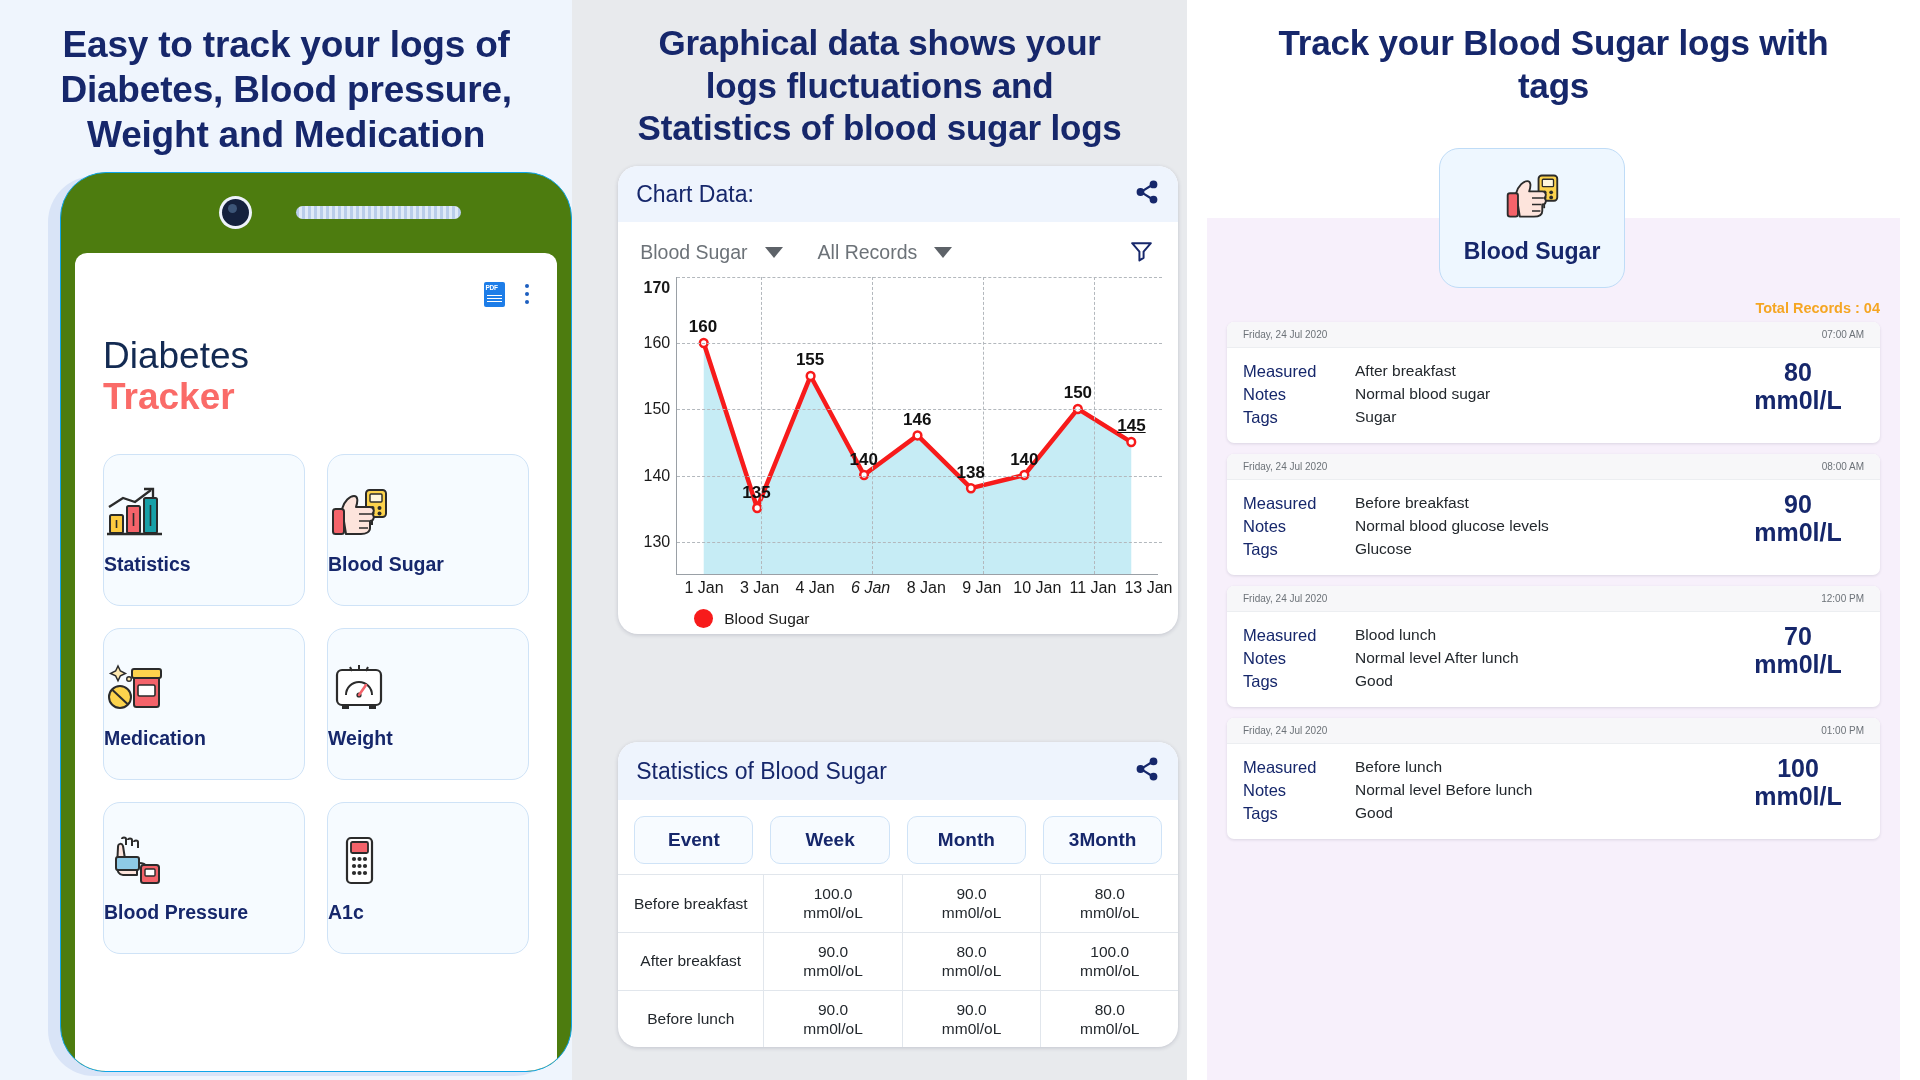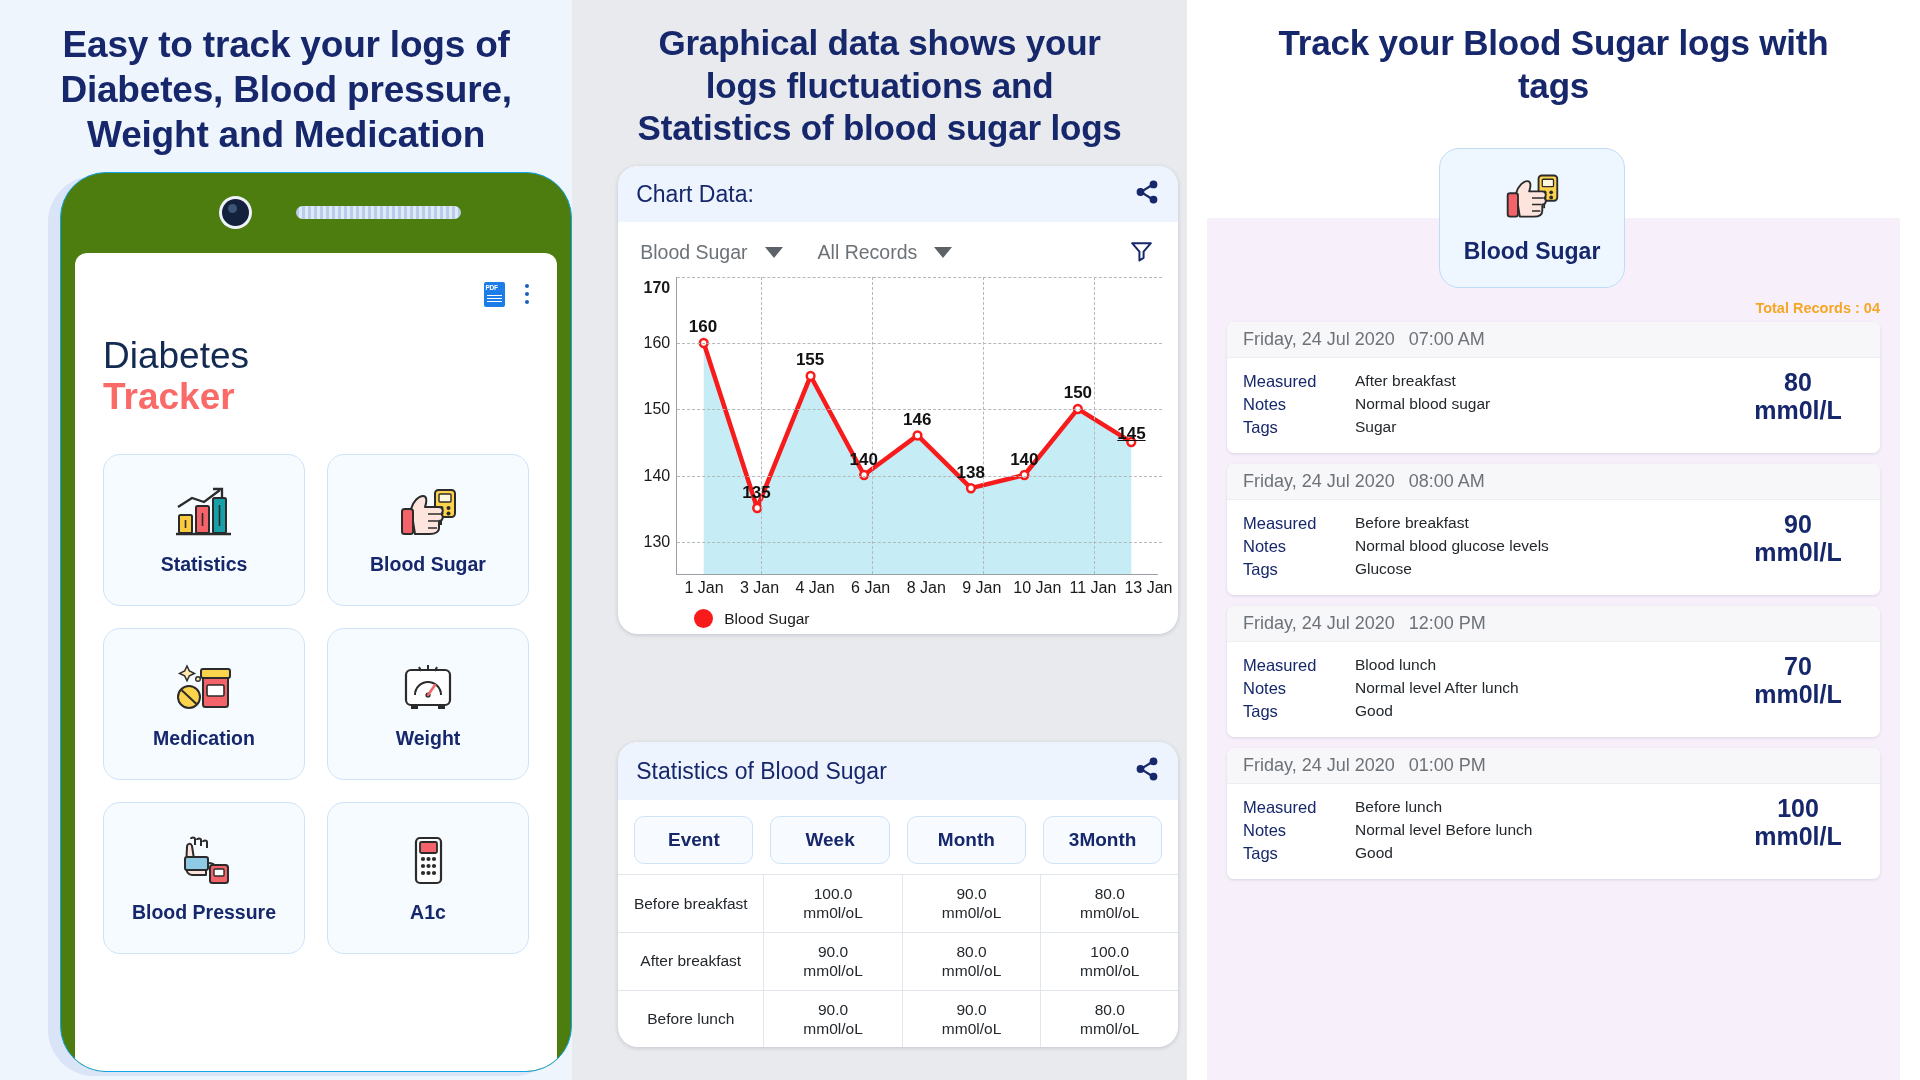--- a/index.html
+++ b/index.html
@@ -86,21 +86,21 @@
   .app-title .l1{ font-size:37px; color:#132a52; line-height:1.05;}
   .app-title .l2{ font-size:37px; color:#fa6b68; font-weight:bold; line-height:1.15;}
 
   .tiles{
     margin-top:36px;
     display:grid; grid-template-columns:1fr 1fr; gap:22px 22px;
   }
   .tile{
     height:152px; border:1.6px solid #cfe3f7; border-radius:17px;
     background:#f6fbff;
-    display:flex; flex-direction:column; align-items:center; justify-content:center;
+    display:flex; flex-direction:column; align-items:flex-start; justify-content:center;
     gap:14px;
   }
   .tile .lbl{ font-size:19.5px; font-weight:bold; color:#16276b;}
   .tile .ic{ height:54px; display:flex; align-items:flex-end; justify-content:center;}
 
   
   .card{
     background:#fff; border-radius:20px;
     box-shadow:0 1px 4px rgba(20,30,60,.18);
     overflow:hidden;
@@ -172,21 +172,21 @@
     font-size:14.5px; font-weight:bold; color:#f5a623; z-index:4;
   }
   .rec-list{ position:absolute; left:40px; right:40px; top:322px; }
   .rec{
     background:#fff; border-radius:7px; margin-bottom:11px;
     box-shadow:0 1px 3px rgba(30,30,60,.13);
     overflow:hidden;
   }
   .rec-top{
     background:#f7f7f9; padding:7px 16px; display:flex; gap:14px;
-    font-size:18px; color:#6c7278; border-bottom:1px solid #eceef1;
+    font-size:10px; color:#6c7278; border-bottom:1px solid #eceef1;justify-content:space-between;
   }
   .rec-body{ display:flex; align-items:flex-start; padding:10px 16px 12px; }
   .rec-fields{ flex:1; }
   .rec-row{ display:flex; margin:4px 0; }
   .rec-k{ width:112px; font-size:16.5px; color:#16276b; }
   .rec-v{ font-size:15.5px; color:#23282d; }
   .rec-val{
     width:132px; text-align:center; font-size:25px; font-weight:bold;
     color:#16276b; line-height:1.12;
   }
@@ -378,40 +378,40 @@
               <circle cx="305.55555555555554" cy="211.91111111111113" r="4" fill="#fff" stroke="#f71b1b" stroke-width="2.5" vector-effect="non-scaling-stroke"></circle>
               <circle cx="361.11111111111114" cy="198.66666666666669" r="4" fill="#fff" stroke="#f71b1b" stroke-width="2.5" vector-effect="non-scaling-stroke"></circle>
               <circle cx="416.6666666666667" cy="132.44444444444443" r="4" fill="#fff" stroke="#f71b1b" stroke-width="2.5" vector-effect="non-scaling-stroke"></circle>
               <circle cx="472.22222222222223" cy="165.55555555555557" r="4" fill="#fff" stroke="#f71b1b" stroke-width="2.5" vector-effect="non-scaling-stroke"></circle>
             </svg>
         <div class="hgrid" style="top: 264.889px;"></div><div class="hgrid" style="top: 198.667px;"></div><div class="hgrid" style="top: 132.444px;"></div><div class="hgrid" style="top: 66.2222px;"></div><div class="hgrid" style="top: 0px;"></div><div class="vgrid" style="left: 83.3333px;"></div><div class="vgrid" style="left: 194.444px;"></div><div class="vgrid" style="left: 305.556px;"></div><div class="vgrid" style="left: 416.667px;"></div></div>
         <div class="xlabels">
             <span style="left: 27.7778px;">1 Jan</span>
             <span style="left: 83.3333px;">3 Jan</span>
             <span style="left: 138.889px;">4 Jan</span>
-            <span style="left: 194.444px;">6 Jan</span>
+            <span style="left: 194.444px; font-style: italic;">6 Jan</span>
             <span style="left: 250px;">8 Jan</span>
             <span style="left: 305.556px;">9 Jan</span>
             <span style="left: 361.111px;">10 Jan</span>
             <span style="left: 416.667px;">11 Jan</span>
             <span style="left: 472.222px;">13 Jan</span>
           </div>
         <div class="legend">
           <span class="dot"></span>
           <span class="lt">Blood Sugar</span>
         </div>
       <div class="dlabel" style="left: 70.7778px; top: 60.2222px;">160</div>
           <div class="dlabel" style="left: 124.333px; top: 225.778px;">135</div>
           <div class="dlabel" style="left: 177.889px; top: 93.3333px;">155</div>
           <div class="dlabel" style="left: 231.444px; top: 192.667px;">140</div>
           <div class="dlabel" style="left: 285px; top: 152.933px;">146</div>
           <div class="dlabel" style="left: 338.556px; top: 205.911px;">138</div>
           <div class="dlabel" style="left: 392.111px; top: 192.667px;">140</div>
           <div class="dlabel" style="left: 445.667px; top: 126.444px;">150</div>
-          <div class="dlabel" style="left: 499.222px; top: 167px; text-decoration: underline;">145</div>
+          <div class="dlabel" style="left: 499.222px; top: 159px; text-decoration: underline;">145</div>
         </div>
     </div>
   </div>
 
   <div class="card stats-card">
     <div class="stats-head">
       <div class="t">Statistics of Blood Sugar</div>
       <div>
         <svg width="26" height="26" viewBox="0 0 24 24" fill="none" stroke="#16276b" stroke-width="2" stroke-linecap="round">
           <circle cx="18" cy="5" r="2.6" fill="#16276b"></circle>

